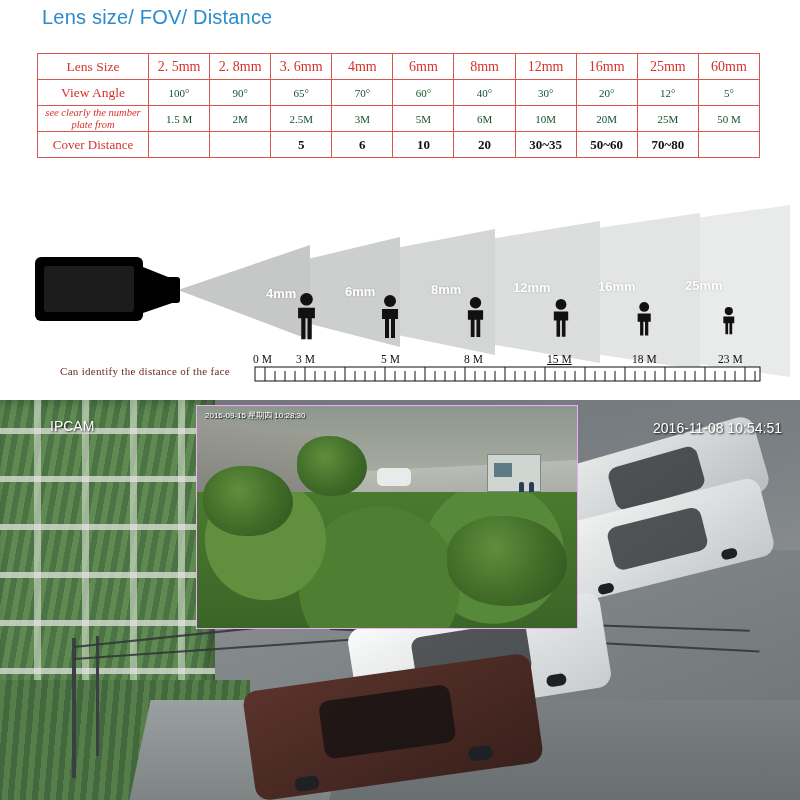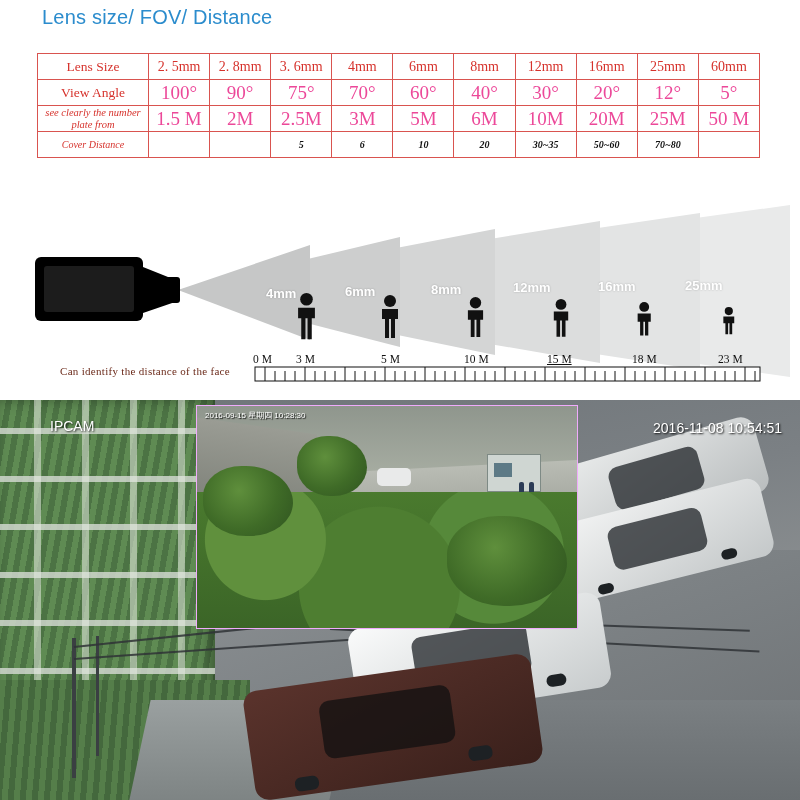--- a/index.html
+++ b/index.html
@@ -42,45 +42,44 @@
   table.lens {
     border-collapse: collapse;
     width: 723px;
     table-layout: fixed;
   }
   table.lens td {
     border: 1px solid #d9534f;
     text-align: center;
     vertical-align: middle;
     height: 25px;
-    font-size: 19px;
-    color: #ec4899;
+    font-size: 11px;
+    color: #14532d;
     font-family: "Liberation Serif", serif;
     padding: 0 1px;
   }
   table.lens td.head {
     color: #d6322c;
     font-size: 14px;
   }
   table.lens td.rowlabel {
     color: #d6322c;
     font-size: 13.5px;
     width: 108px;
     margin-top: 40px;
   }
   table.lens td.rowlabel.small {
     font-size: 10.5px;
     line-height: 11.5px;
     font-style: italic;
   }
   table.lens tr.r-cover td {
     font-weight: bold;
-    font-size: 10px;
+    font-size: 13px;
     color: #111;
-    font-style: italic;
   }
   table.lens tr.r-cover td.rowlabel {
     font-weight: normal;
     color: #d6322c;
   }
   table.lens tr.r-angle td, table.lens tr.r-plate td {
     font-weight: normal;
   }
 
   
@@ -306,21 +305,21 @@
         <td class="head">8mm</td>
         <td class="head">12mm</td>
         <td class="head">16mm</td>
         <td class="head">25mm</td>
         <td class="head">60mm</td>
       </tr>
       <tr class="r-angle">
         <td class="rowlabel">View Angle</td>
         <td>100°</td>
         <td>90°</td>
-        <td>75°</td>
+        <td>65°</td>
         <td>70°</td>
         <td>60°</td>
         <td>40°</td>
         <td>30°</td>
         <td>20°</td>
         <td>12°</td>
         <td>5°</td>
       </tr>
       <tr class="r-plate">
         <td class="rowlabel small">see clearly the number plate from</td>
@@ -458,21 +457,21 @@
     <div class="fov-label" style="left:266px; top:101px;">4mm</div>
     <div class="fov-label" style="left:345px; top:99px;">6mm</div>
     <div class="fov-label" style="left:431px; top:97px;">8mm</div>
     <div class="fov-label" style="left:513px; top:95px;">12mm</div>
     <div class="fov-label" style="left:598px; top:94px;">16mm</div>
     <div class="fov-label" style="left:685px; top:93px;">25mm</div>
 
     <div class="dist-label" style="left:253px; top:168px;">0 M</div>
     <div class="dist-label" style="left:296px; top:168px;">3 M</div>
     <div class="dist-label" style="left:381px; top:168px;">5 M</div>
-    <div class="dist-label" style="left:464px; top:168px;">10 M</div>
+    <div class="dist-label" style="left:464px; top:168px;">8 M</div>
     <div class="dist-label" style="left:547px; top:168px;text-decoration:underline;">15 M</div>
     <div class="dist-label" style="left:632px; top:168px;">18 M</div>
     <div class="dist-label" style="left:718px; top:168px;">23 M</div>
 
     <div class="identify">Can identify the distance of the face</div>
   </div>
 
   <div class="divider"></div>
 
   <div class="photo">

